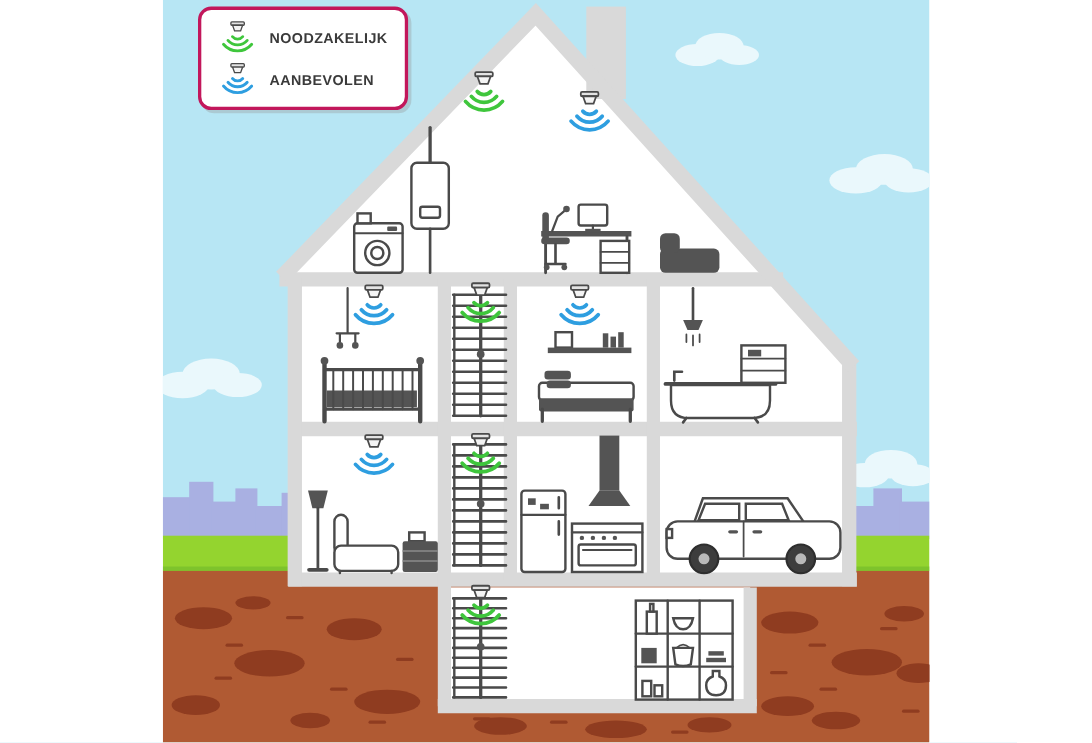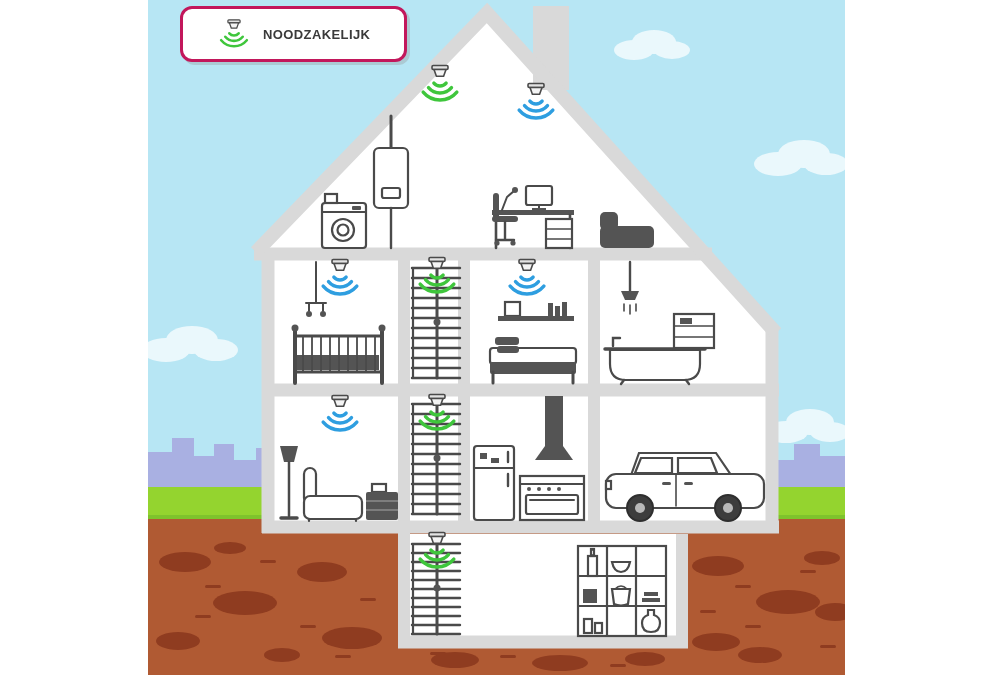--- a/index.html
+++ b/index.html
@@ -13,21 +13,21 @@
   .scene{position:absolute;left:0;top:0}
   .sky{fill:var(--c-sky)} .cloud{fill:var(--c-cloud)} .city{fill:var(--c-skyline)}
   .grass{fill:var(--c-grass)} .soil{fill:var(--c-soil)} .soilp{fill:var(--c-soil-patch)}
   .int{fill:var(--c-interior)}
   .frame{stroke:var(--c-house-frame);fill:none}
   .framef{fill:var(--c-house-frame)}
   .fw{fill:#fff;stroke:var(--c-outline);stroke-width:2.2}
   .fd{fill:var(--c-furniture-dark);stroke:none}
   .ln{stroke:var(--c-outline);fill:none;stroke-linecap:round}
   .legend{position:absolute;left:180px;top:6px;background:#fff;border:3px solid #c2175b;
-    border-radius:12px;padding:9px 34px;display:flex;flex-direction:column;gap:6px;
+    border-radius:12px;padding:9px 16px;display:flex;flex-direction:column;gap:6px;
     box-shadow:3px 3px 0 rgba(150,150,150,.35)}
   .legend-row{display:flex;align-items:center;gap:12px}
   .legend-label{font-weight:bold;font-size:13px;letter-spacing:.4px;color:#3a3a3a}
 </style>
 </head>
 <body>
 
 <div class="stage">
   <svg class="scene" width="993" height="675" viewBox="0 0 993 675">
     <defs>
@@ -370,14 +370,20 @@
     </g>
   </svg>
 
   <div class="legend" style="border-color: rgb(194, 23, 91);">
     <div class="legend-row">
       <svg width="34" height="32" viewBox="-22 -15 44 42" style="color: rgb(63, 198, 60);">
           <use href="#detector-shape"></use>
         </svg>
       <span class="legend-label">NOODZAKELIJK</span>
     </div>
+    <div class="legend-row">
+      <svg width="34" height="32" viewBox="-22 -15 44 42" style="color: rgb(46, 158, 224);">
+          <use href="#detector-shape"></use>
+        </svg>
+      <span class="legend-label">AANBEVOLEN</span>
+    </div>
   </div>
 </div>
 
 </body></html>

